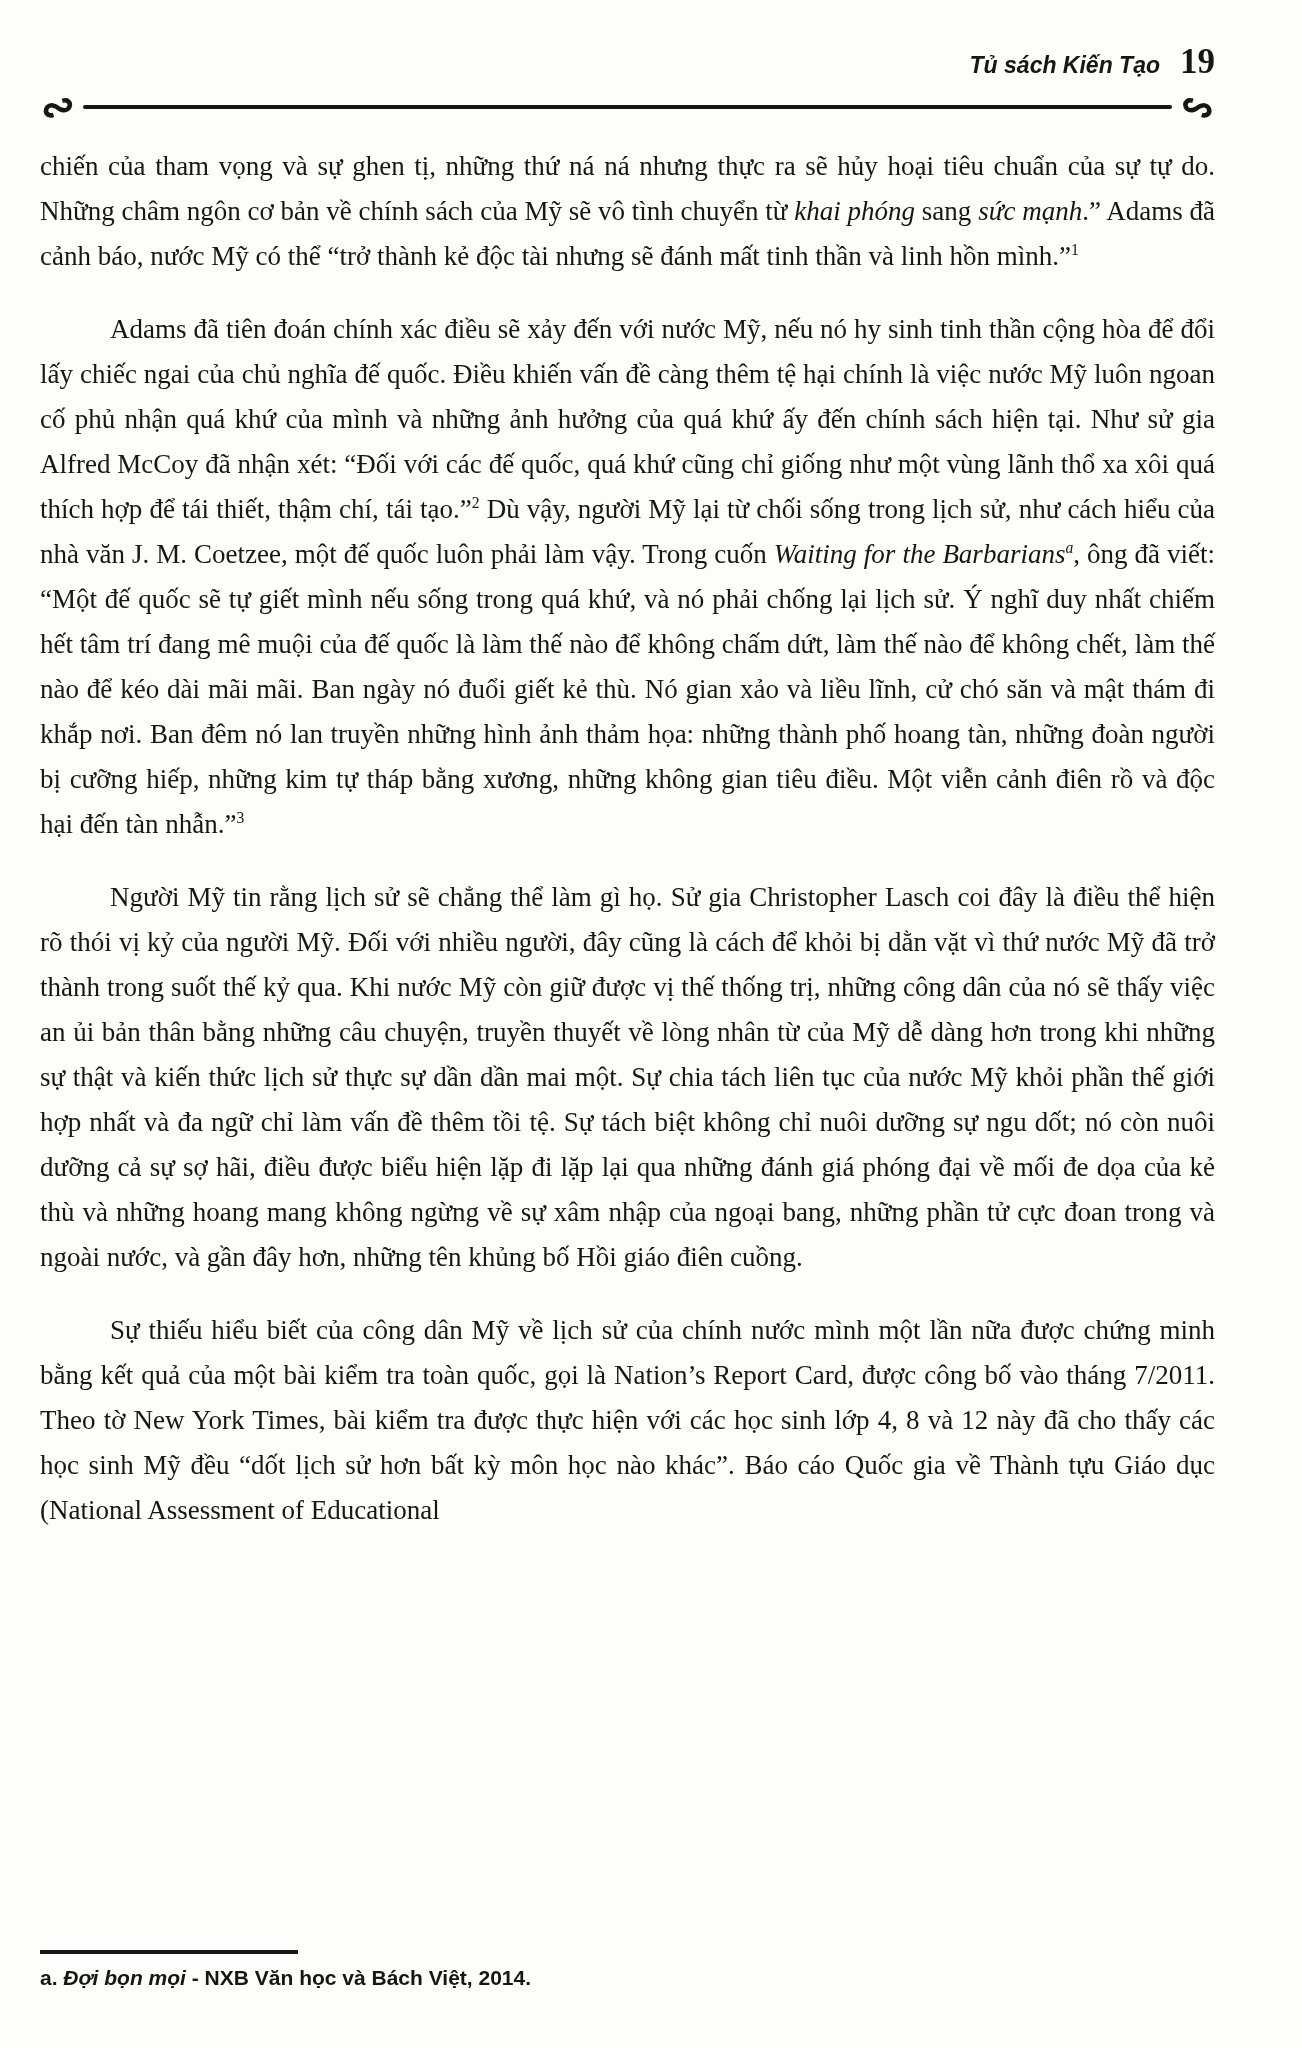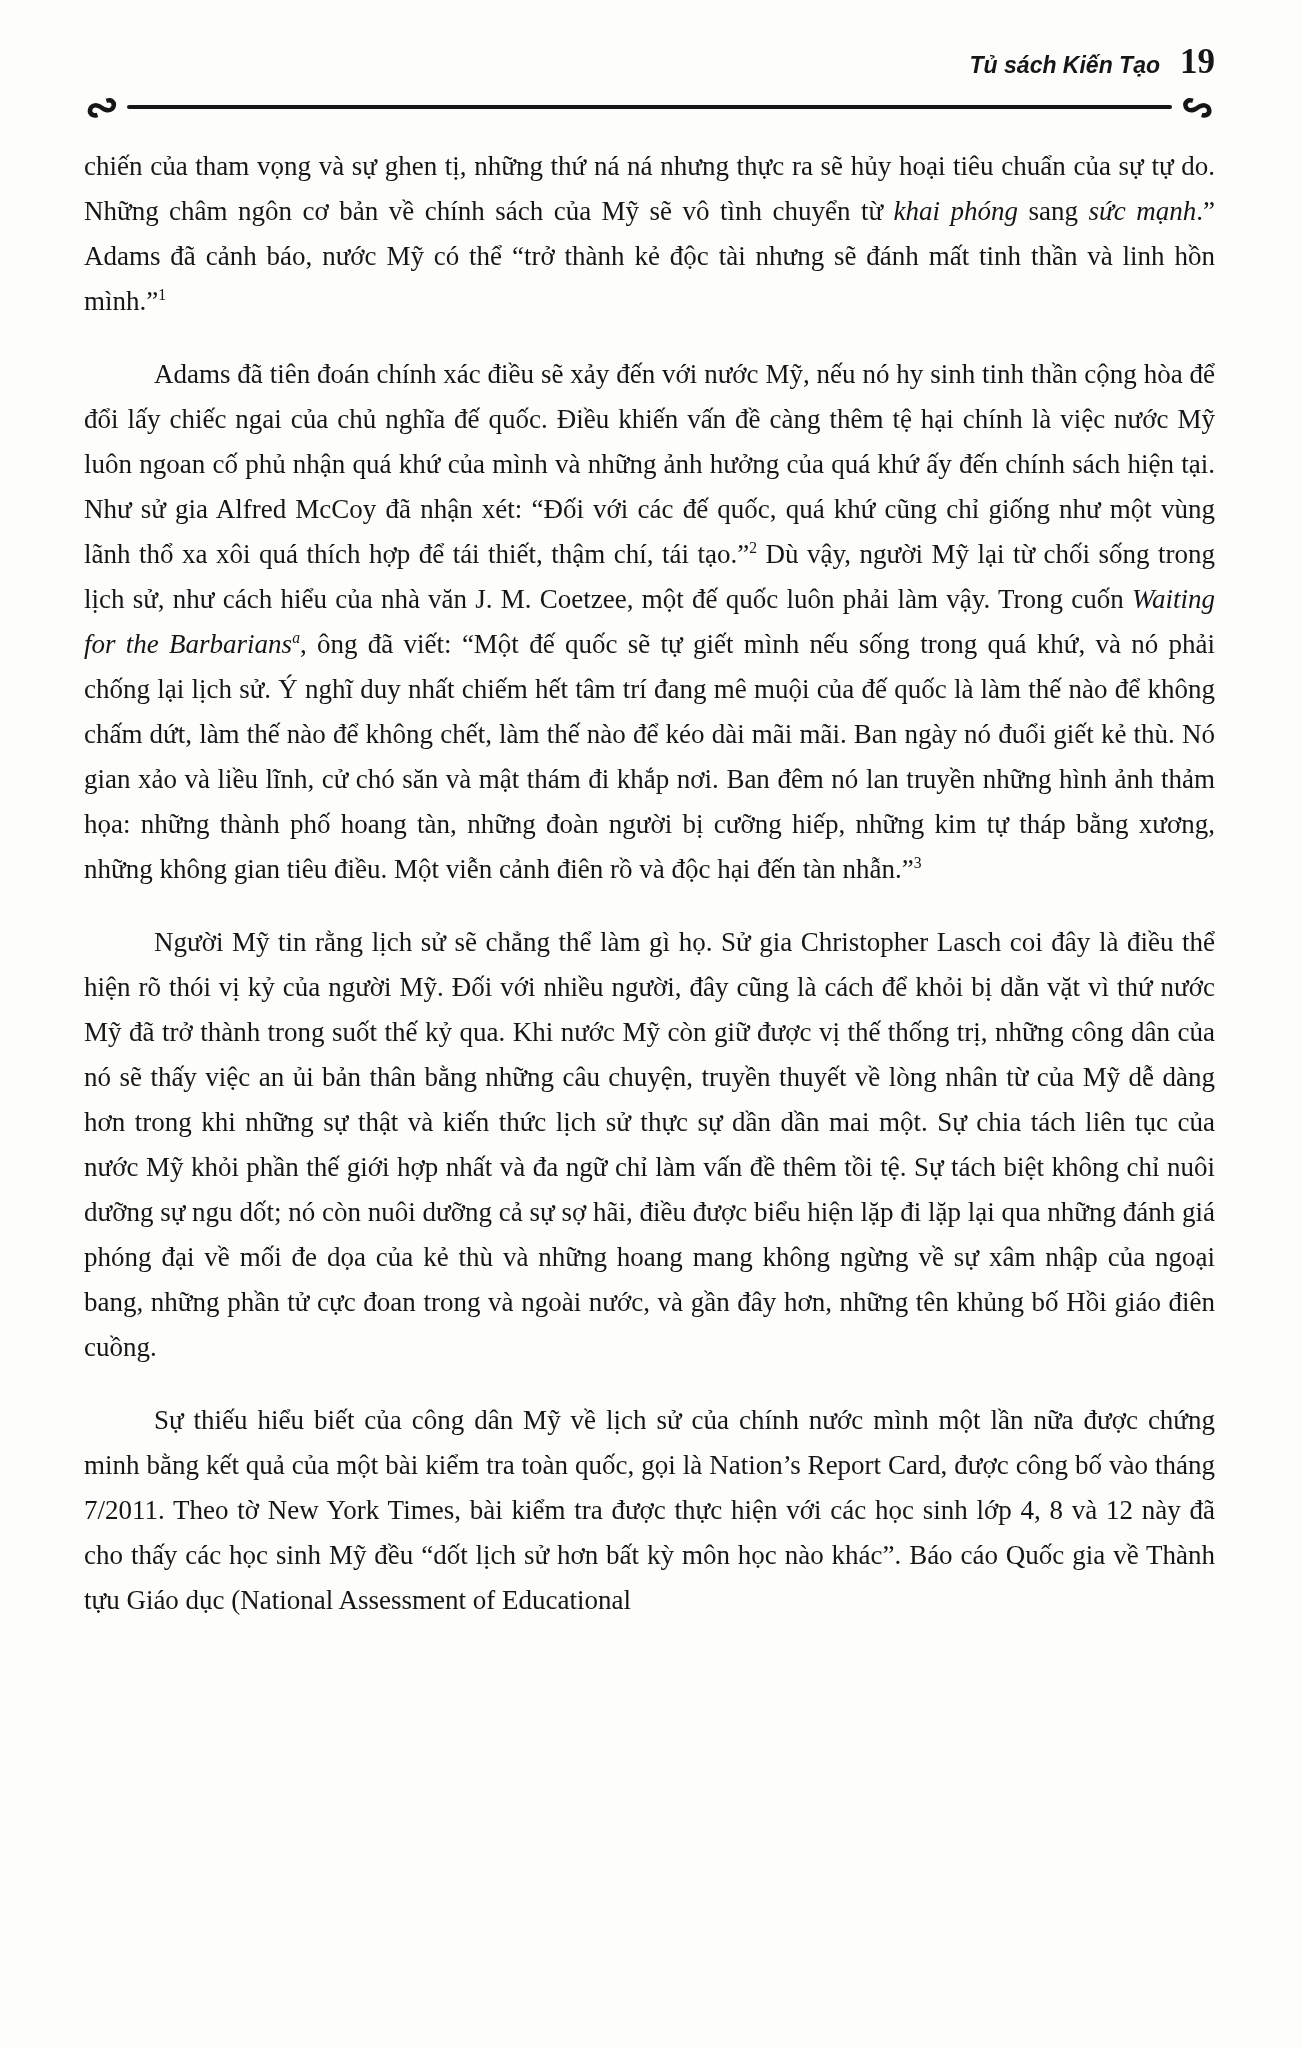--- a/index.html
+++ b/index.html
@@ -6,21 +6,21 @@
     --ink: #161616;
     --paper: #fdfdfb;
   }
   html, body { margin: 0; padding: 0; background: #ffffff; }
   .page {
     width: 1302px;
     height: 2048px;
     box-sizing: border-box;
     background: var(--paper);
     color: var(--ink);
-    padding: 42px 87px 58px 84px;
+    padding: 42px 87px 58px 40px;
     display: flex;
     flex-direction: column;
     font-family: "Liberation Serif", "DejaVu Serif", serif;
     overflow: hidden;
     position: relative;
   }
   .running-head {
     text-align: right;
     white-space: nowrap;
     margin-bottom: 4px;
@@ -100,14 +100,18 @@
     <span class="orn orn-left">∾</span>
     <span class="rule"></span>
     <span class="orn orn-right">∾</span>
   </div>
 
   <p class="body-para no-indent"><span>chiến của tham vọng và sự ghen tị, những thứ ná ná nhưng thực ra sẽ hủy hoại tiêu chuẩn của sự tự do. Những châm ngôn cơ bản về chính sách của Mỹ sẽ vô tình chuyển từ </span><span style="font-style: italic;">khai phóng</span><span> sang </span><span style="font-style: italic;">sức mạnh</span><span>.” Adams đã cảnh báo, nước Mỹ có thể “trở thành kẻ độc tài nhưng sẽ đánh mất tinh thần và linh hồn mình.”</span><sup>1</sup></p>
   <p class="body-para"><span>Adams đã tiên đoán chính xác điều sẽ xảy đến với nước Mỹ, nếu nó hy sinh tinh thần cộng hòa để đổi lấy chiếc ngai của chủ nghĩa đế quốc. Điều khiến vấn đề càng thêm tệ hại chính là việc nước Mỹ luôn ngoan cố phủ nhận quá khứ của mình và những ảnh hưởng của quá khứ ấy đến chính sách hiện tại. Như sử gia Alfred McCoy đã nhận xét: “Đối với các đế quốc, quá khứ cũng chỉ giống như một vùng lãnh thổ xa xôi quá thích hợp để tái thiết, thậm chí, tái tạo.”</span><sup>2</sup><span> Dù vậy, người Mỹ lại từ chối sống trong lịch sử, như cách hiểu của nhà văn J. M. Coetzee, một đế quốc luôn phải làm vậy. Trong cuốn </span><span style="font-style: italic;">Waiting for the Barbarians</span><sup style="font-style: italic;">a</sup><span>, ông đã viết: “Một đế quốc sẽ tự giết mình nếu sống trong quá khứ, và nó phải chống lại lịch sử. Ý nghĩ duy nhất chiếm hết tâm trí đang mê muội của đế quốc là làm thế nào để không chấm dứt, làm thế nào để không chết, làm thế nào để kéo dài mãi mãi. Ban ngày nó đuổi giết kẻ thù. Nó gian xảo và liều lĩnh, cử chó săn và mật thám đi khắp nơi. Ban đêm nó lan truyền những hình ảnh thảm họa: những thành phố hoang tàn, những đoàn người bị cưỡng hiếp, những kim tự tháp bằng xương, những không gian tiêu điều. Một viễn cảnh điên rồ và độc hại đến tàn nhẫn.”</span><sup>3</sup></p>
   <p class="body-para"><span>Người Mỹ tin rằng lịch sử sẽ chẳng thể làm gì họ. Sử gia Christopher Lasch coi đây là điều thể hiện rõ thói vị kỷ của người Mỹ. Đối với nhiều người, đây cũng là cách để khỏi bị dằn vặt vì thứ nước Mỹ đã trở thành trong suốt thế kỷ qua. Khi nước Mỹ còn giữ được vị thế thống trị, những công dân của nó sẽ thấy việc an ủi bản thân bằng những câu chuyện, truyền thuyết về lòng nhân từ của Mỹ dễ dàng hơn trong khi những sự thật và kiến thức lịch sử thực sự dần dần mai một. Sự chia tách liên tục của nước Mỹ khỏi phần thế giới hợp nhất và đa ngữ chỉ làm vấn đề thêm tồi tệ. Sự tách biệt không chỉ nuôi dưỡng sự ngu dốt; nó còn nuôi dưỡng cả sự sợ hãi, điều được biểu hiện lặp đi lặp lại qua những đánh giá phóng đại về mối đe dọa của kẻ thù và những hoang mang không ngừng về sự xâm nhập của ngoại bang, những phần tử cực đoan trong và ngoài nước, và gần đây hơn, những tên khủng bố Hồi giáo điên cuồng.</span></p>
   <p class="body-para"><span>Sự thiếu hiểu biết của công dân Mỹ về lịch sử của chính nước mình một lần nữa được chứng minh bằng kết quả của một bài kiểm tra toàn quốc, gọi là Nation’s Report Card, được công bố vào tháng 7/2011. Theo tờ New York Times, bài kiểm tra được thực hiện với các học sinh lớp 4, 8 và 12 này đã cho thấy các học sinh Mỹ đều “dốt lịch sử hơn bất kỳ môn học nào khác”. Báo cáo Quốc gia về Thành tựu Giáo dục (National Assessment of Educational</span></p>
 
+  <div class="footnote-block">
+    <div class="footnote-rule"></div>
+    <p class="footnote"><span>a. </span><span style="font-style: italic;">Đợi bọn mọi</span><span> - NXB Văn học và Bách Việt, 2014.</span></p>
+  </div>
 
 </div>
 
 </body></html>

